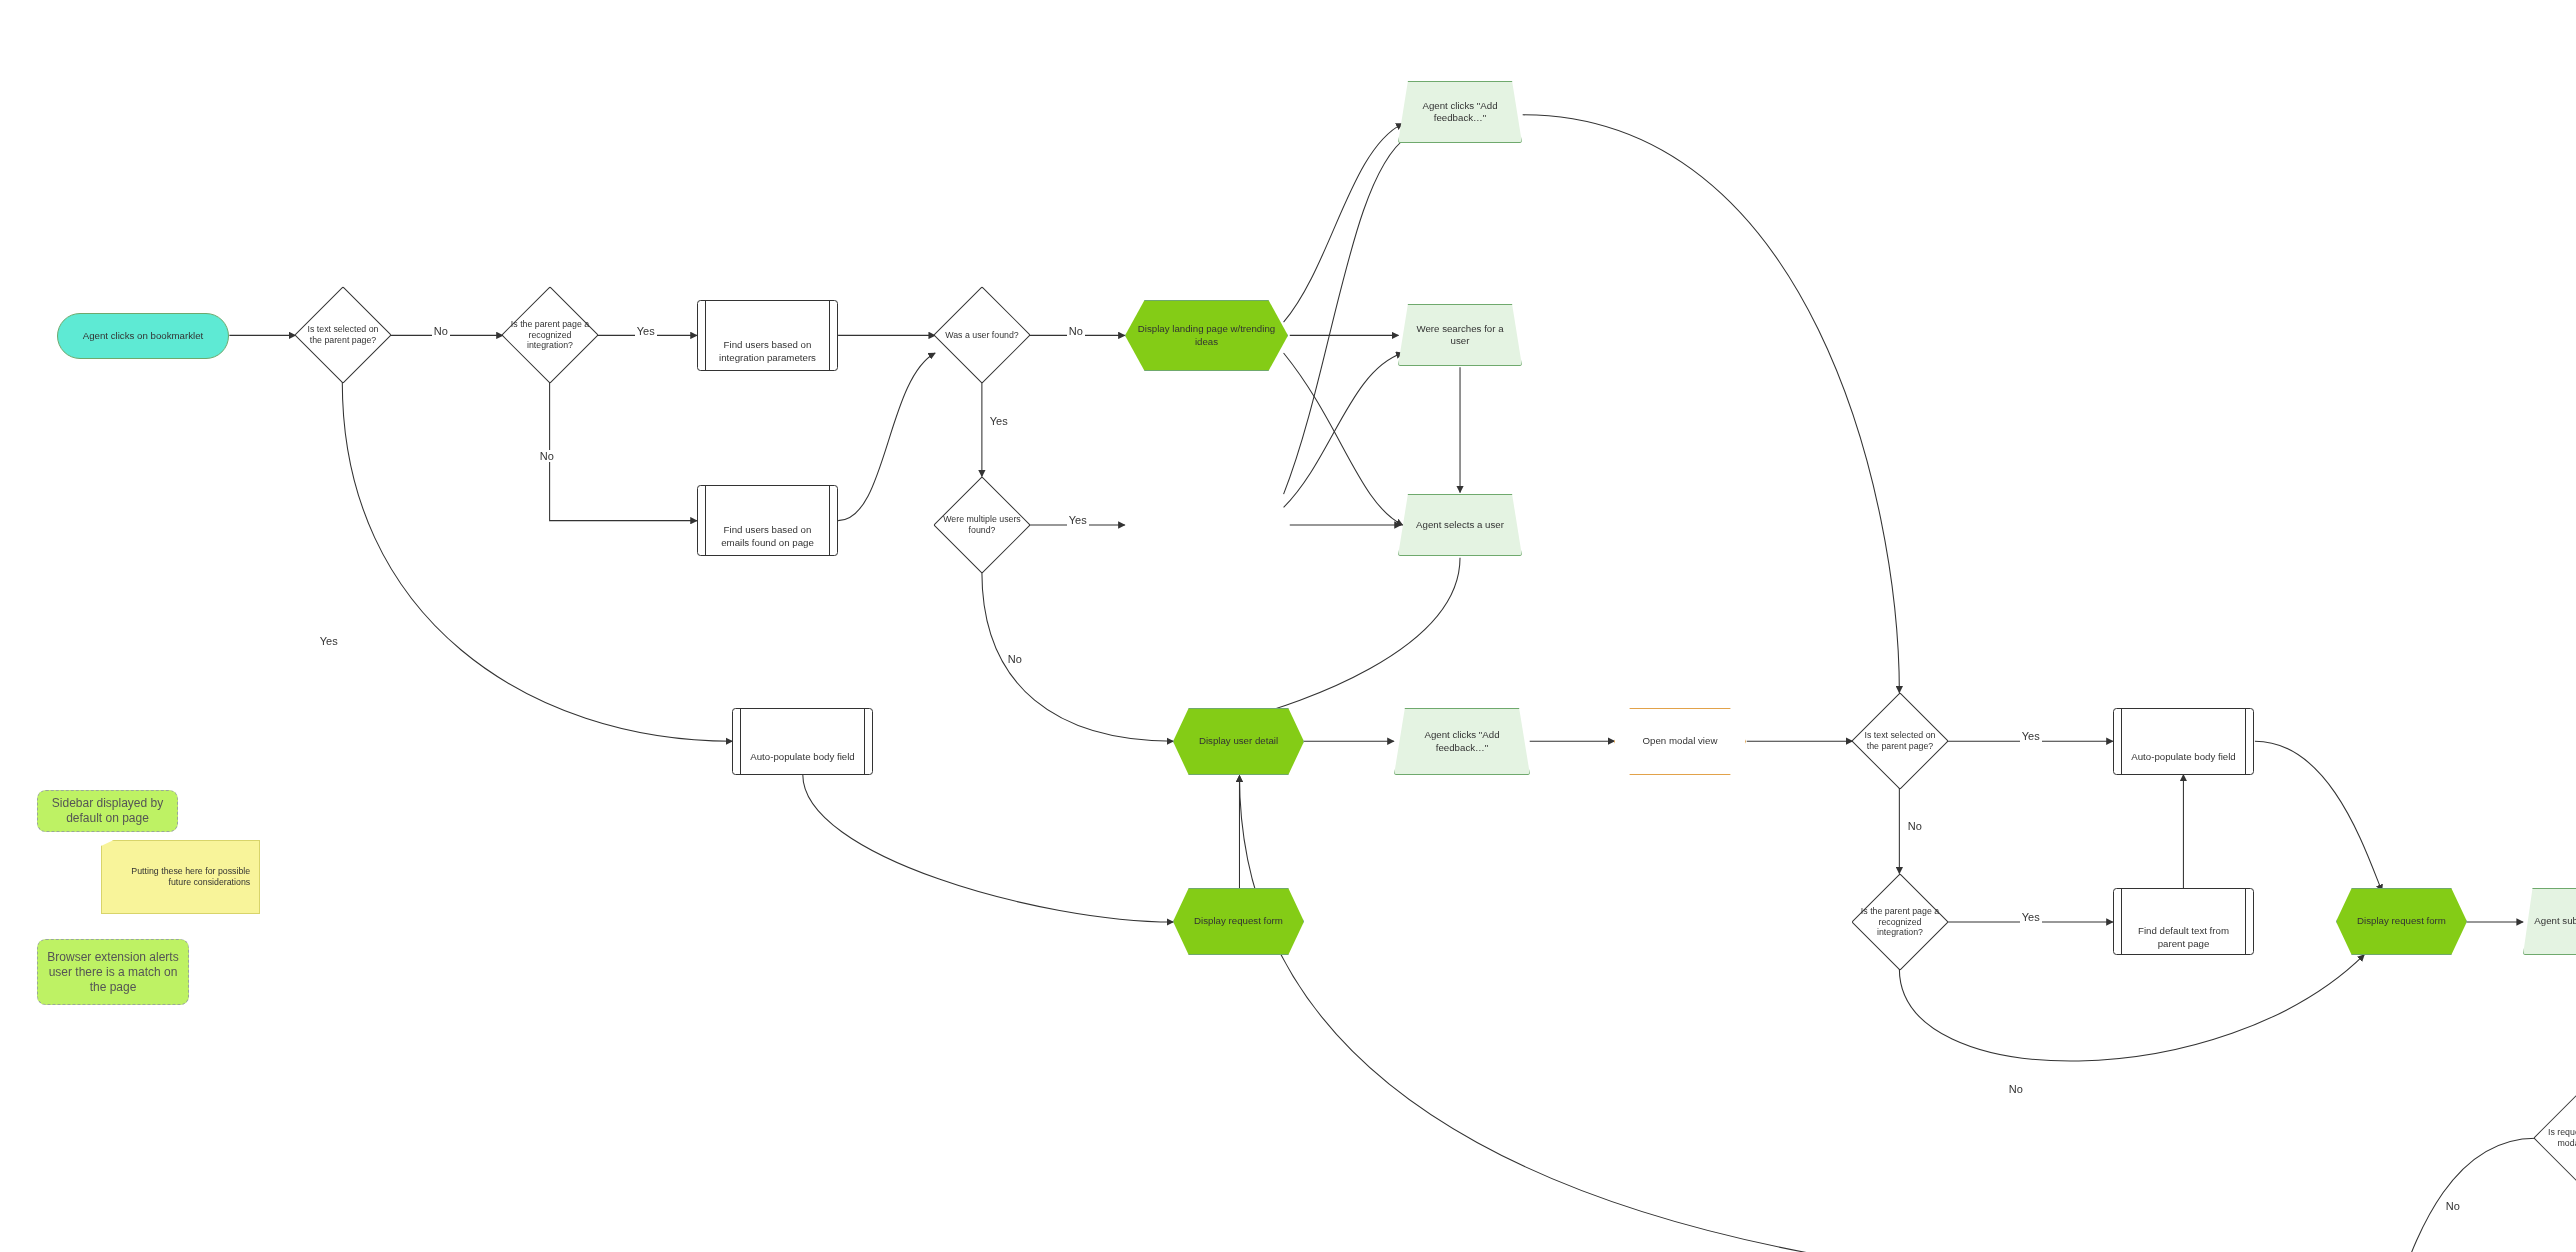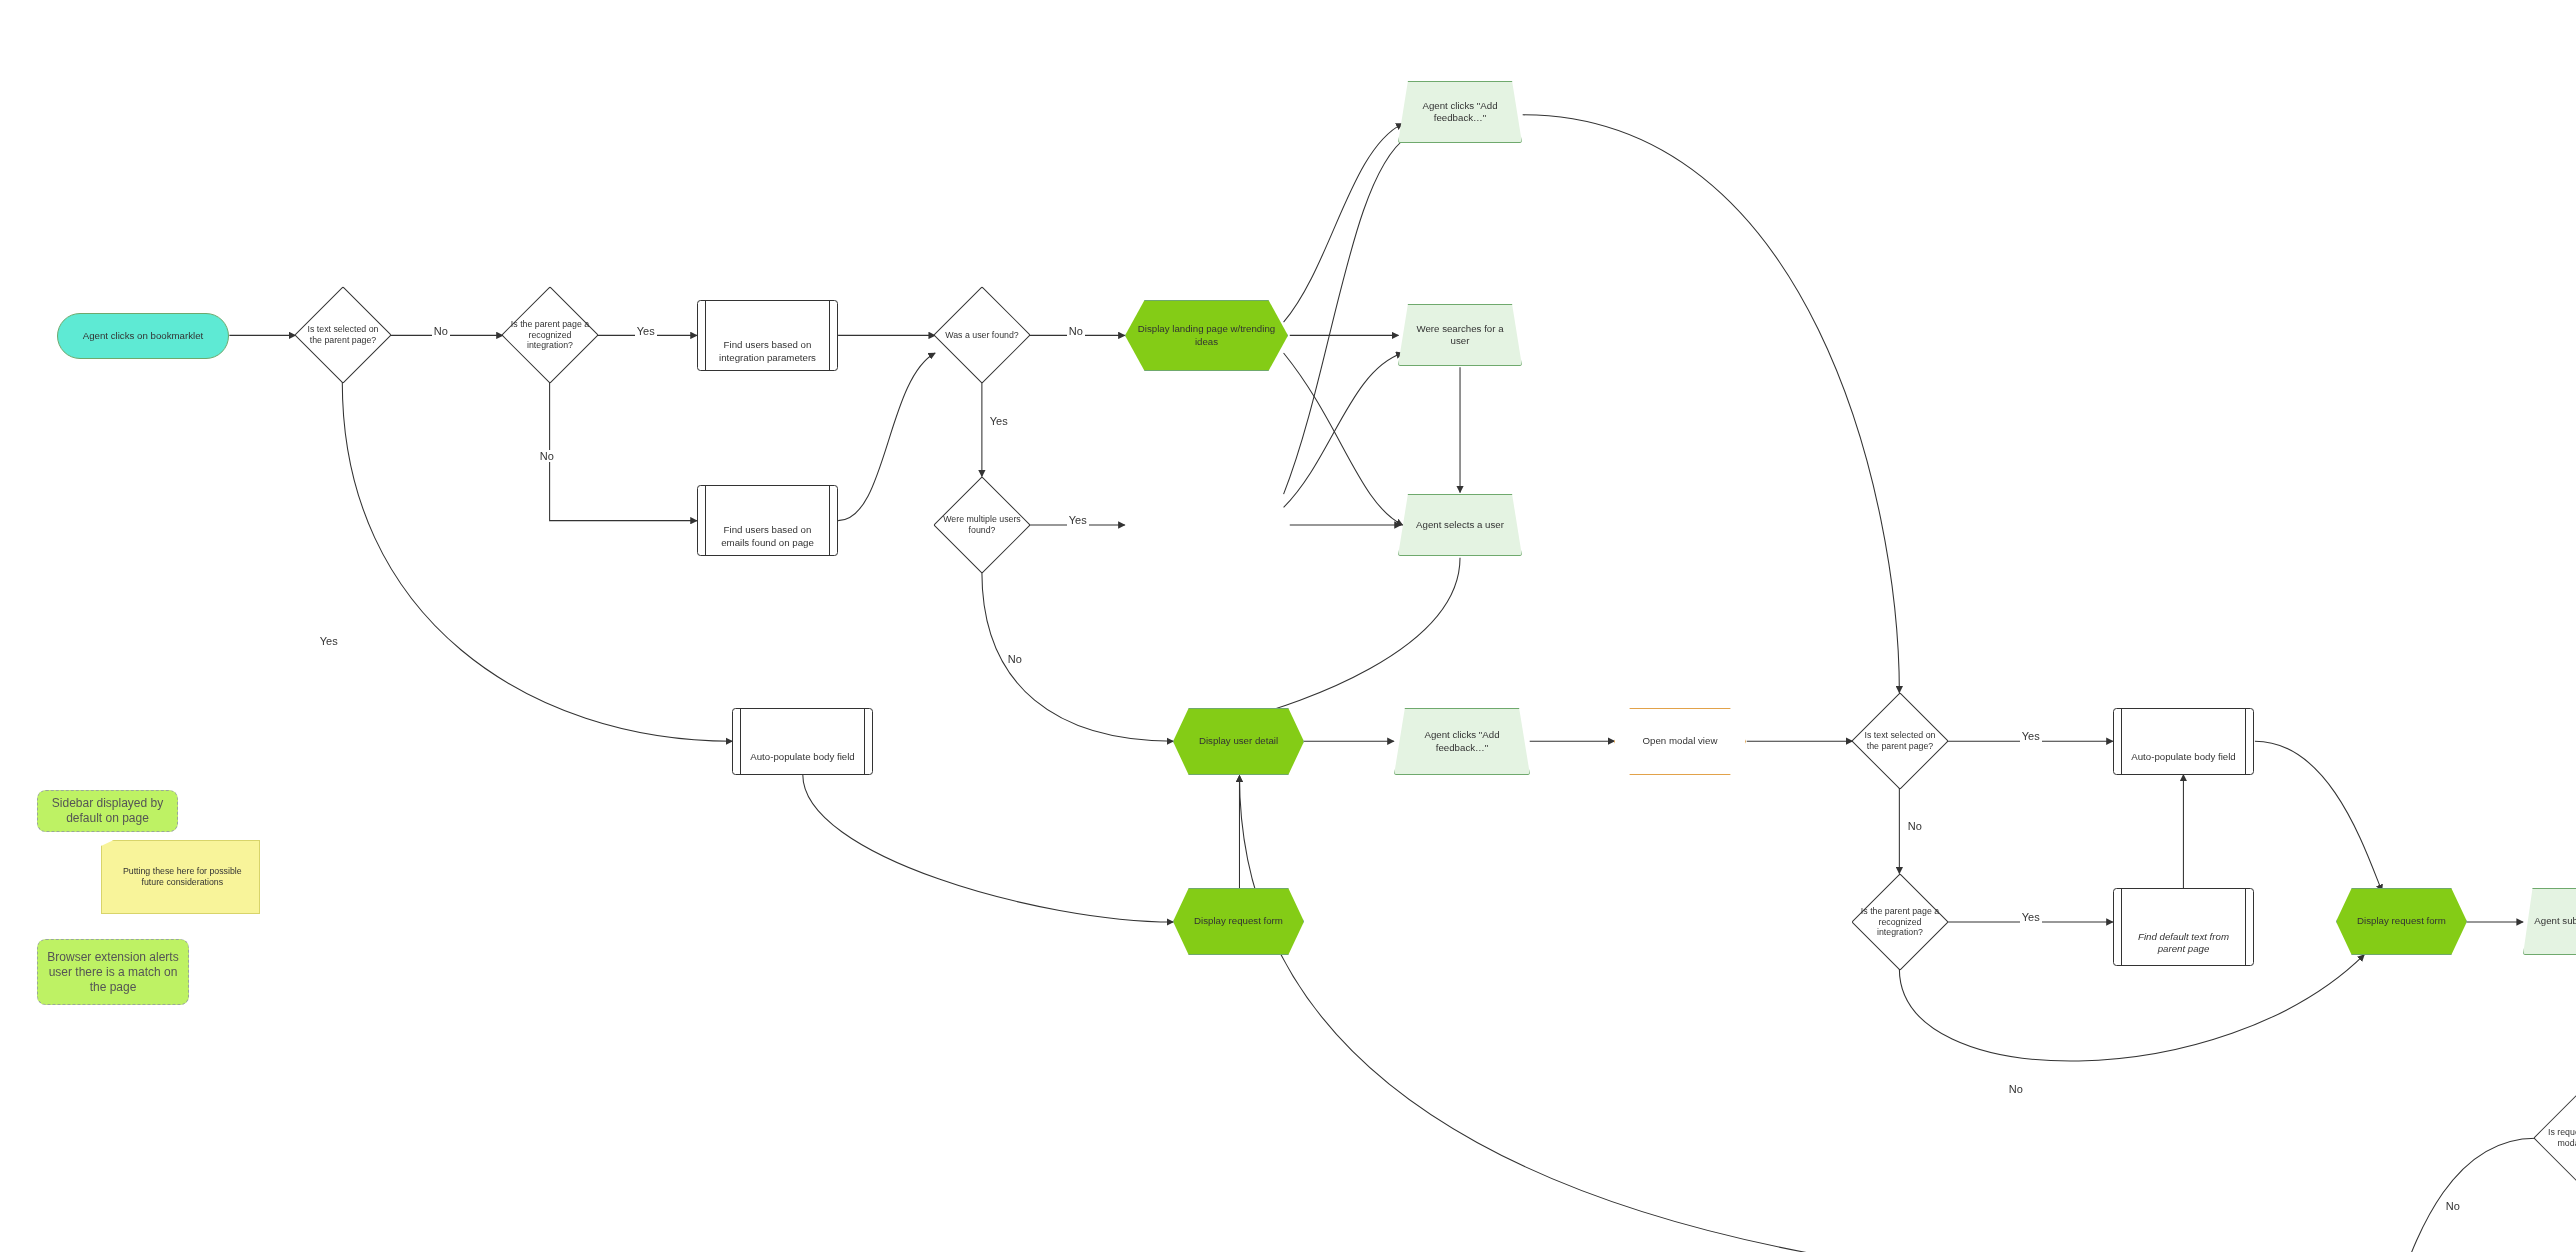--- a/index.html
+++ b/index.html
@@ -108,21 +108,21 @@
     font-size: 12px;
     color: #555;
   }
   
   .sticky {
     background: #f8f49a;
     border: 0.9px solid #d8d46a;
     box-shadow: 1.8px 1.8px 3.5px rgba(0,0,0,0.15);
     font-size: 8.8px;
     color: #333;
-    text-align: center;
+    text-align: right;
     padding: 8.8px 8.8px 8.8px 12.4px;
     clip-path: polygon(0% 8%, 8% 0%, 100% 0%, 100% 100%, 0% 100%);
   }
   .edge-label {
     position: absolute;
     font-size: 11px;
     color: #333;
     background: #ffffff;
     padding: 0 1.8px;
   }
@@ -275,21 +275,21 @@
       <span class="label">Is text selected on the parent page?</span>
     </div>
   <div class="node decision" style="left:1853px; top:875px;">
       <div class="diamond-bg"></div>
       <span class="label">Is the parent page a recognized integration?</span>
     </div>
 
   <div class="node predef" style="left:2113px; top:708px; width:141px; height:67px;">
       <span class="label">Auto-populate body field</span>
     </div>
-  <div class="node predef" style="left:2113px; top:888px; width:141px; height:78px;font-style:italic;">
+  <div class="node predef" style="left:2113px; top:888px; width:141px; height:67px;">
       <span class="label">Find default text from parent page</span>
     </div>
 
   <div class="node display" style="left:1173px; top:888px; width:131px; height:67px;">
       <span>Display request form</span>
     </div>
   <div class="node display" style="left:2336px; top:888px; width:131px; height:67px;">
       <span>Display request form</span>
     </div>
   <div class="node useraction" style="left:2523px; top:888px; width:119px; height:67px;">

